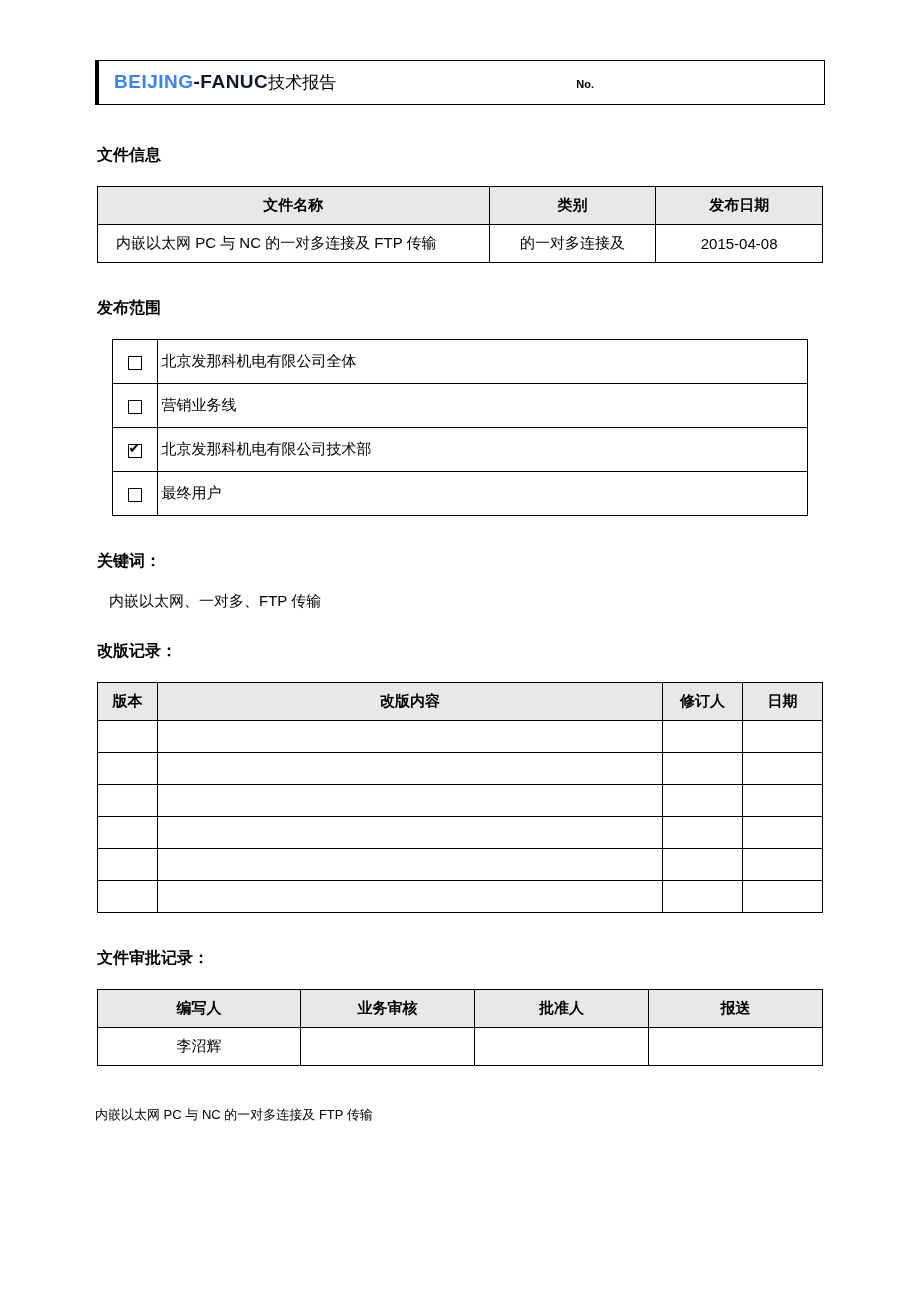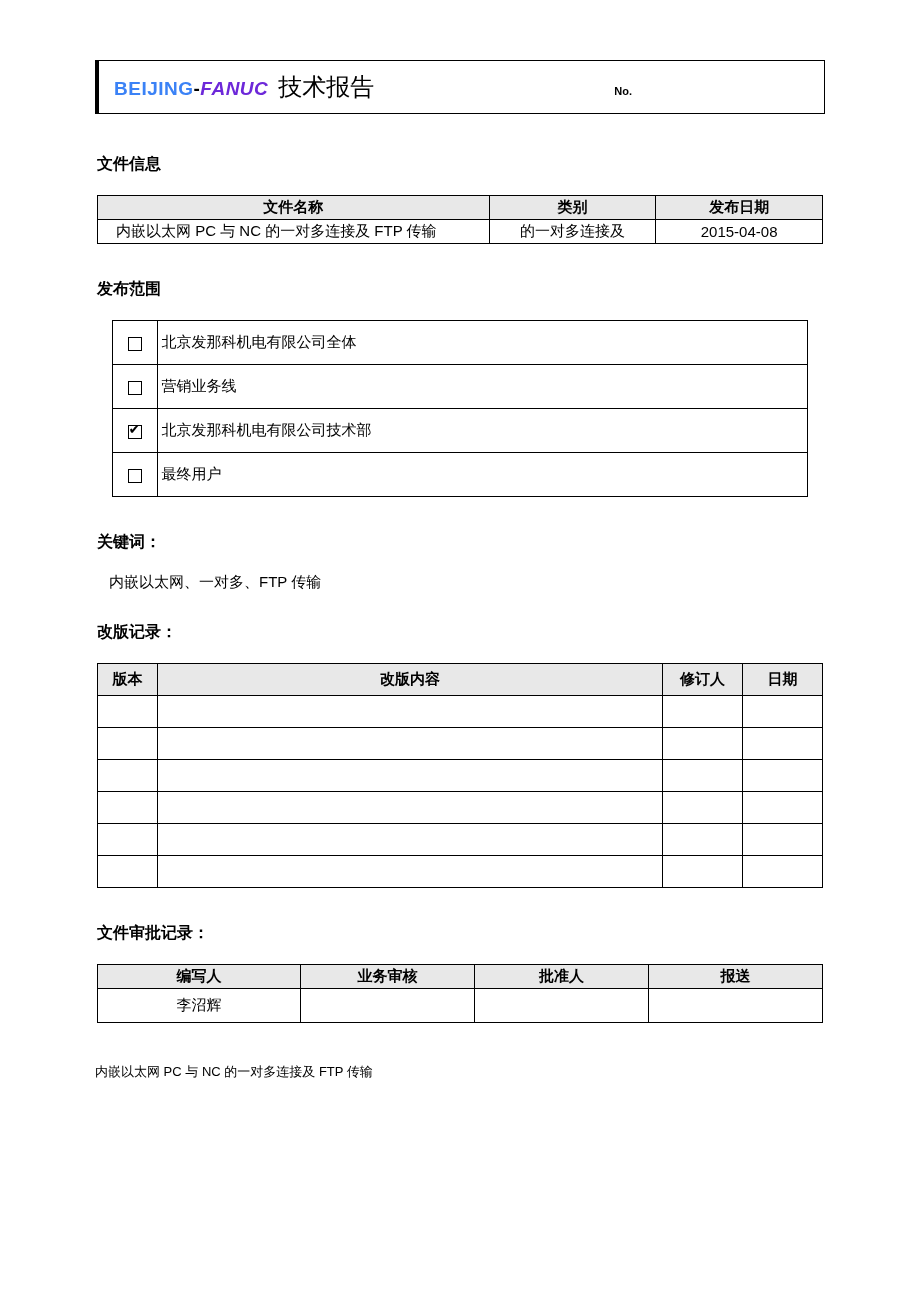--- a/index.html
+++ b/index.html
@@ -16,26 +16,26 @@
       border: 1px solid #000;
       border-left: 4px solid #000;
       padding: 10px 15px;
       margin-bottom: 40px;
       display: flex;
       align-items: baseline;
     }
     .brand { font-weight: bold; font-size: 19px; font-family: Arial, sans-serif; letter-spacing: 0.5px; }
     .brand-beijing { color: #3b82f6; }
     .brand-dash { color: #000; }
-    .brand-fanuc { color: #6d28d9; font-style: italic; }
-    .report-label { font-size: 24px; margin-left: 10px; }
+    .brand-fanuc { color: #0f172a; }
+    .report-label { font-size: 17px; }
     .no-label { font-family: Arial, sans-serif; font-weight: bold; font-size: 11px; margin-left: 240px; }
     .section-title { font-size: 16px; font-weight: bold; margin-bottom: 20px; }
     table { border-collapse: collapse; width: 100%; margin-bottom: 35px; }
-    th, td { border: 1px solid #000; padding: 2px 8px; font-size: 15px; font-weight: normal; }
+    th, td { border: 1px solid #000; padding: 9px 8px; font-size: 15px; font-weight: normal; }
     th { background: #e8e8e8; text-align: center; font-weight: bold; }
     .center { text-align: center; }
     .scope-table { width: 96%; margin-left: 2%; }
     .scope-table td.checkcell { width: 45px; text-align: center; padding: 12px 8px; }
     .scope-table td.labelcell { padding: 12px 4px; }
     .checkbox { display: inline-block; width: 14px; height: 14px; border: 1.5px solid #000; vertical-align: middle; position: relative; }
     .checkbox.checked::after { content: "✔"; position: absolute; top: -4px; left: 0px; font-size: 14px; line-height: 1; }
     .info-table td.name-col { padding-left: 18px; }
     .keyword-text { margin-left: 12px; margin-bottom: 30px; font-size: 15px; }
     .rev-table th, .rev-table td { height: 32px; margin-left: 32px; }

